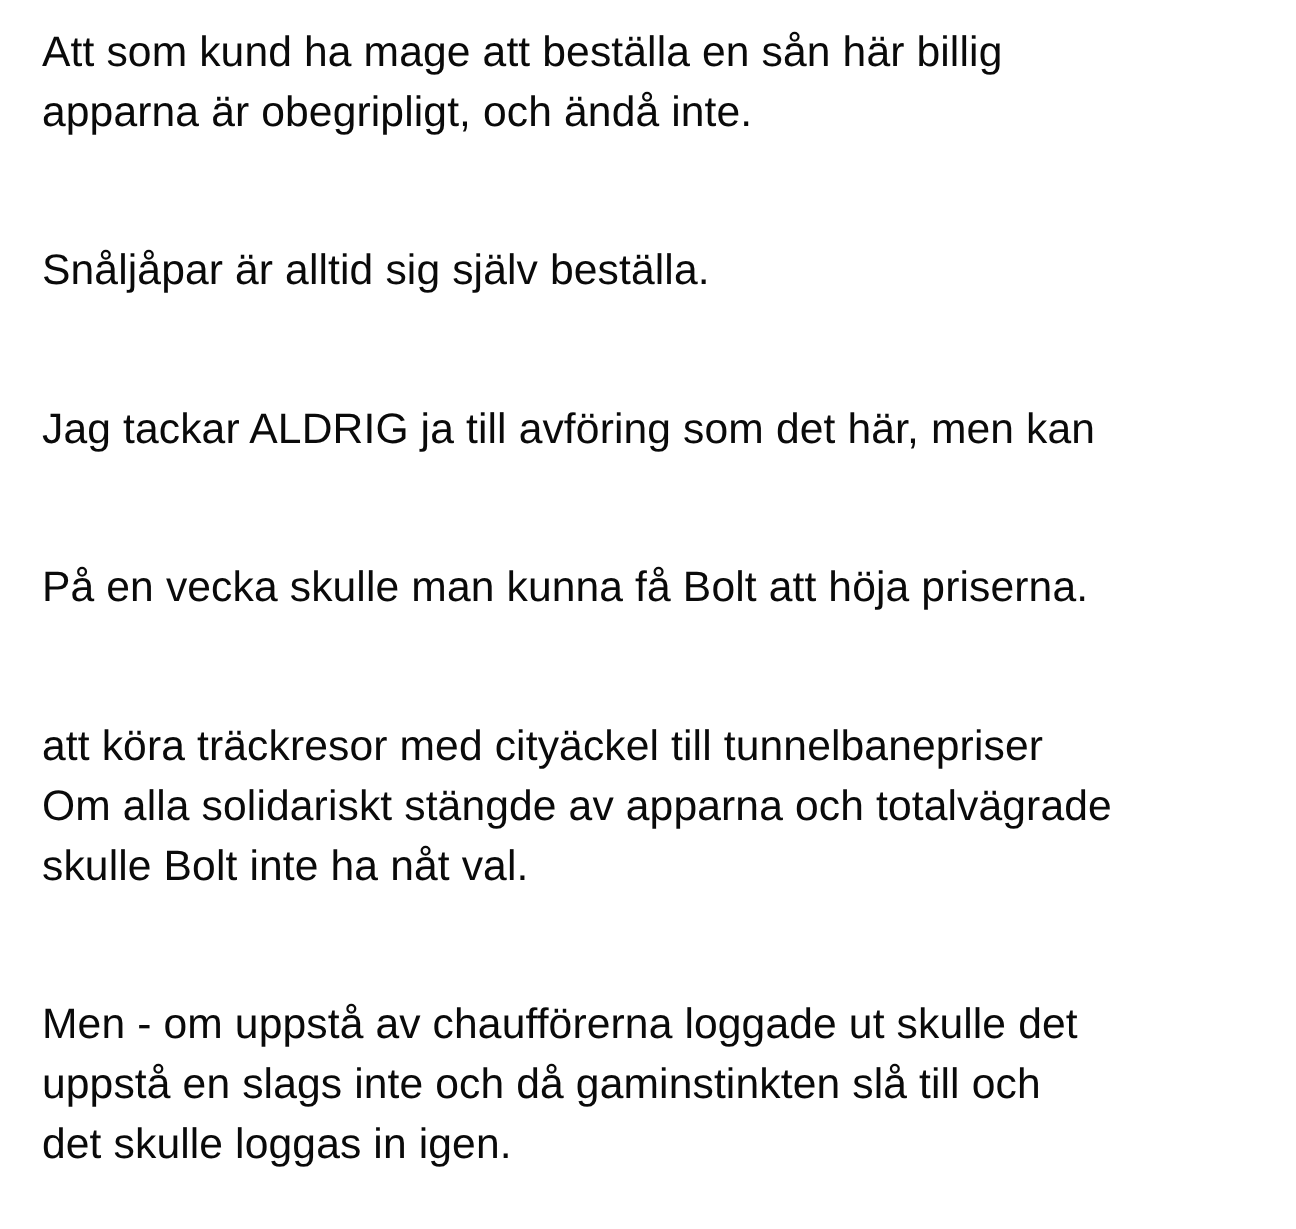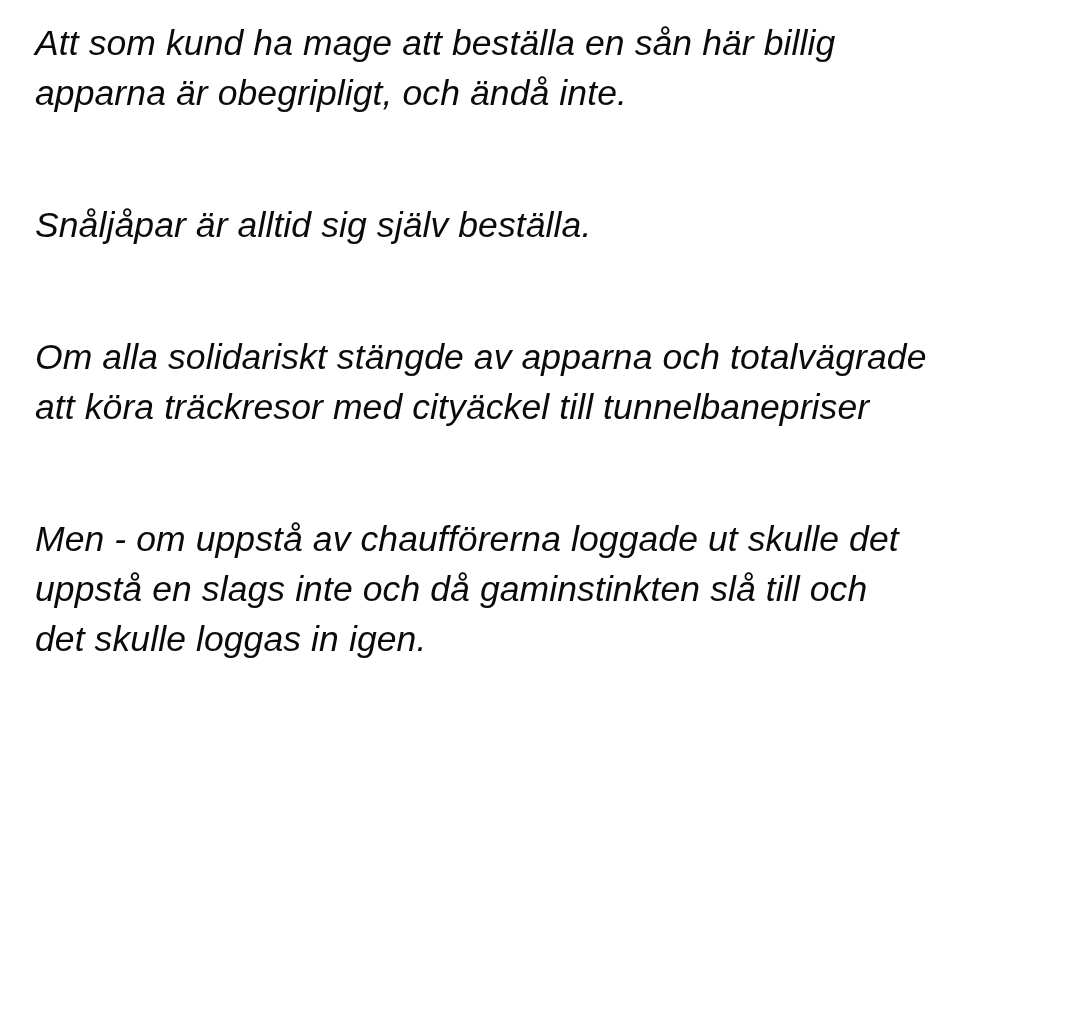--- a/index.html
+++ b/index.html
@@ -19,42 +19,46 @@
     top: 18px;
     width: 1030px;
     font-family: "Liberation Sans", "DejaVu Sans", sans-serif;
     font-size: 35.5px;
     line-height: 50px;
     color: #0a0a0a;
     letter-spacing: 0.1px;
   }
   .para {
     margin: 0 0 82px 0;
-    font-style: italic;
   }
   .line {
     display: block;
     white-space: nowrap;
   }
 </style>
 </head>
 <body>
 
 <div class="doc">
   <p class="para">
     <span class="line">Att som kund ha mage att beställa en sån här billig</span>
     <span class="line">apparna är obegripligt, och ändå inte.</span>
   </p>
   <p class="para">
     <span class="line">Snåljåpar är alltid sig själv beställa.</span>
   </p>
   <p class="para">
+    <span class="line">Jag tackar ALDRIG ja till avföring som det här, men kan</span>
   </p>
   <p class="para">
+    <span class="line">På en vecka skulle man kunna få Bolt att höja priserna.</span>
+  </p>
+  <p class="para">
+    <span class="line">att köra träckresor med cityäckel till tunnelbanepriser</span>
     <span class="line">Om alla solidariskt stängde av apparna och totalvägrade</span>
-    <span class="line">att köra träckresor med cityäckel till tunnelbanepriser</span>
+    <span class="line">skulle Bolt inte ha nåt val.</span>
   </p>
   <p class="para">
     <span class="line">Men - om uppstå av chaufförerna loggade ut skulle det</span>
     <span class="line">uppstå en slags inte och då gaminstinkten slå till och</span>
     <span class="line">det skulle loggas in igen.</span>
   </p>
 </div>
 
 </body></html>

